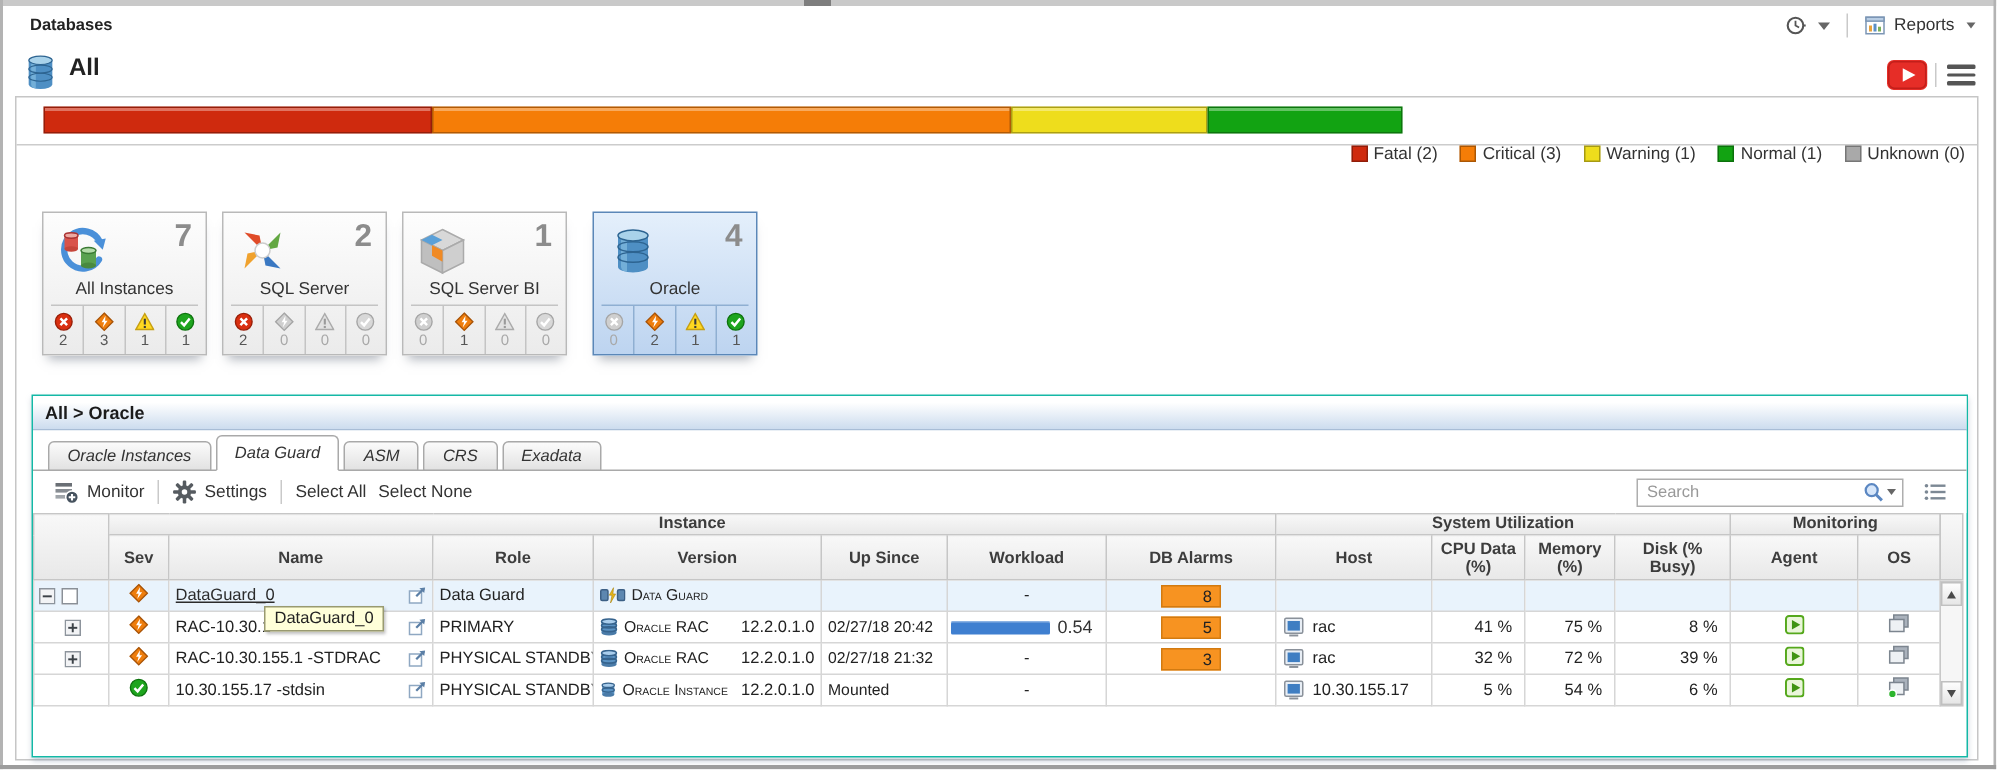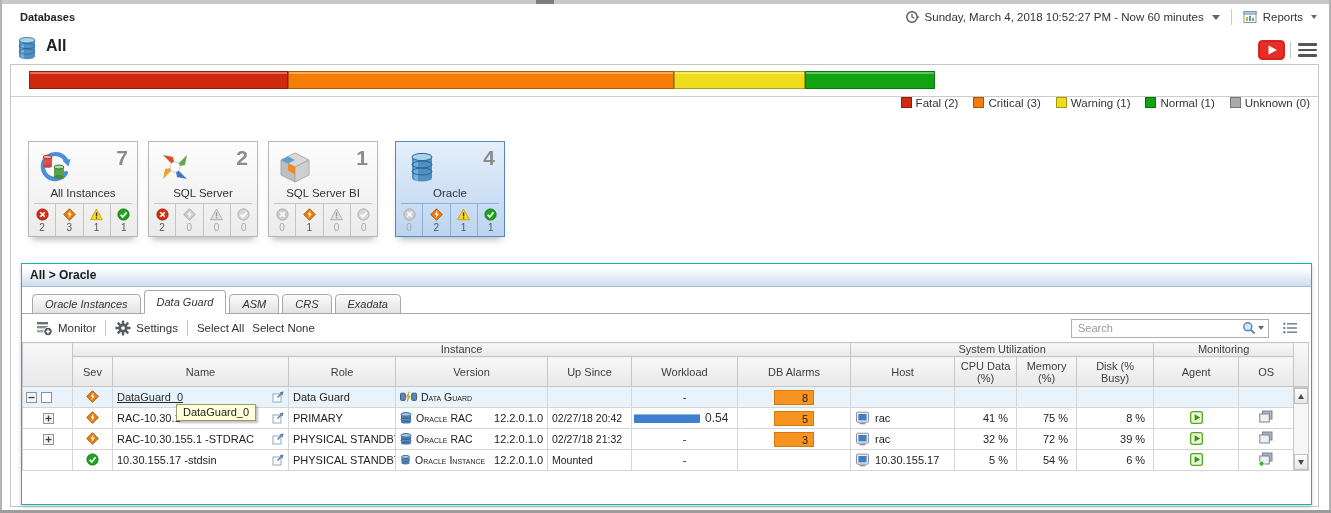--- a/index.html
+++ b/index.html
@@ -56,31 +56,31 @@
   
   .panel{position:absolute;left:10px;top:198px;width:1289px;height:240px;box-sizing:content-box;border:1px solid #14b8a6;background:#fff;box-shadow:0 2px 4px rgba(120,140,165,.4);}
   .panel-header{height:22px;background:linear-gradient(180deg,#ffffff 20%,#ccdcee);border-bottom:1px solid #a8bdd6;
                 display:flex;align-items:center;padding-left:8px;font-size:12px;font-weight:bold;color:#1b1b1b;}
   .tabs{height:26px;background:#fff;border-bottom:1px solid #a9a9a9;display:flex;align-items:flex-end;padding-left:10px;gap:3px;}
   .tab{height:18px;line-height:18px;padding:0 12px;font-size:11px;color:#333;margin-bottom:-1px;cursor:pointer;
        background:linear-gradient(180deg,#fbfbfb,#e2e2e2);border:1px solid #a9a9a9;border-radius:4px 4px 0 0;font-style:italic;}
   .tab.active{height:22px;line-height:22px;background:#fff;border-bottom:1px solid #fff;font-weight:normal;z-index:2;}
   .toolbar{height:28px;display:flex;align-items:center;padding:0 10px;background:#fff;}
   .tbtn{display:flex;align-items:center;gap:5px;font-size:11.5px;color:#333;cursor:pointer;padding:0 4px;}
-  .search-box{margin-left:auto;width:198px;height:19px;box-sizing:border-box;border:1px solid #aeaeae;background:#fff;
+  .search-box{margin-left:auto;width:178px;height:19px;box-sizing:border-box;border:1px solid #aeaeae;background:#fff;
               display:flex;align-items:center;padding:0 4px;gap:0;}
   .search-box input{border:none;outline:none;flex:1;min-width:0;font-size:11px;color:#444;font-family:inherit;background:transparent;}
   .search-box input::placeholder{color:#999;}
   .customize{margin-left:13px;margin-right:3px;cursor:pointer;}
 
   
   .table-area{position:absolute;left:0;top:78px;right:0;bottom:0;}
   table.grid{border-collapse:collapse;table-layout:fixed;width:1271px;}
   .grid th,.grid td{box-sizing:border-box;border:1px solid #d6d6d6;overflow:hidden;white-space:nowrap;padding:0 4px;}
-  .grid thead th{background:linear-gradient(180deg,#f8f8f8,#e8e8e8);font-weight:normal;font-size:11px;color:#3d3d3d;border-color:#c6c6c6;}
+  .grid thead th{background:linear-gradient(180deg,#f8f8f8,#e8e8e8);font-weight:bold;font-size:11px;color:#3d3d3d;border-color:#c6c6c6;}
   .grid .group-row th{height:14px;line-height:13px;}
   .grid .cols-row th{height:30px;line-height:12px;white-space:normal;vertical-align:middle;}
   .grid tbody td{height:21px;font-size:11px;color:#222;background:#fff;}
   .grid tr.selected td{background:#e9f3fc;}
   .c-center{text-align:center;}
   .c-right{text-align:right;padding-right:8px !important;}
   .name-flex{display:flex;align-items:center;gap:4px;}
   .name-text{flex:1;overflow:hidden;white-space:nowrap;}
   .name-text.link{text-decoration:underline;cursor:pointer;color:#2b2b2b;}
   .ver-flex{display:flex;align-items:center;gap:4px;}
@@ -121,21 +121,20 @@
   <div class="breadcrumb">Databases</div>
 
   <div class="time-area">
     <span class="icon" id="ic-timeline">
         <svg width="14" height="14" viewBox="0 0 14 14">
           <circle cx="7" cy="7" r="5.2" fill="none" stroke="#555" stroke-width="1.4"></circle>
           <path d="M7 3.8 V7 L9.4 8.3" stroke="#555" stroke-width="1.2" fill="none"></path>
           <path d="M12.2 7 h1.6" stroke="#555" stroke-width="1.4"></path>
         </svg>
       </span>
-    <span>Sunday, March 4, 2018 10:52:27 PM - Now 60 minutes</span>
     <span class="caret"></span>
     <span class="sep-v"></span>
     <span class="icon" id="ic-reports">
         <svg width="14" height="14" viewBox="0 0 14 14">
           <rect x="1" y="1.5" width="12" height="11" fill="#fff" stroke="#7c96b5"></rect>
           <rect x="1" y="1.5" width="12" height="2.6" fill="#b8cde4" stroke="#7c96b5"></rect>
           <rect x="3" y="7" width="2" height="4" fill="#e8a33c"></rect>
           <rect x="6" y="5.8" width="2" height="5.2" fill="#5b8fc6"></rect>
           <rect x="9" y="7.8" width="2" height="3.2" fill="#7cb05a"></rect>
         </svg>

